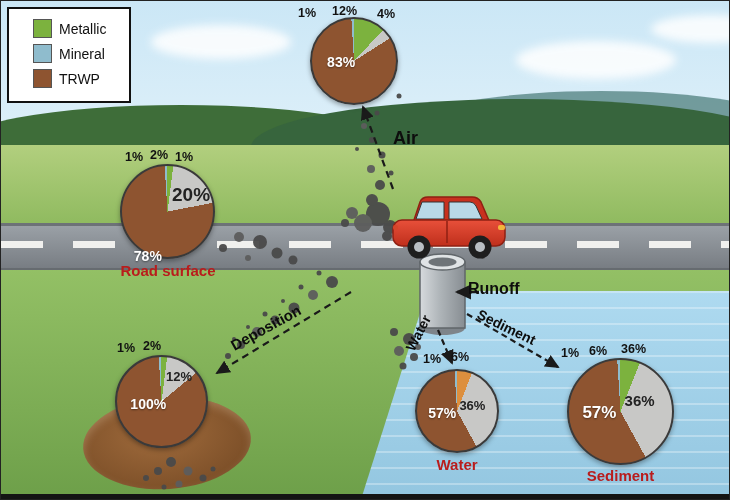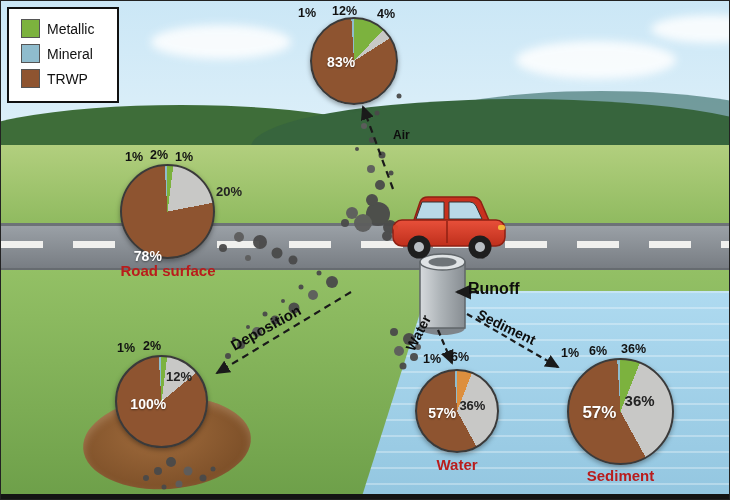--- a/index.html
+++ b/index.html
@@ -24,21 +24,21 @@
   .soil{left:82px;top:396px;width:168px;height:92px;border-radius:50%;transform:rotate(-4deg);z-index:3;
         background:radial-gradient(ellipse at 45% 40%,#a06b3c,#7c4f28 75%);box-shadow:inset 0 4px 8px rgba(255,235,200,.25);}
   .water{left:350px;top:290px;width:380px;height:210px;z-index:3;
         clip-path:polygon(20% 0,100% 0,100% 100%,2.5% 100%);
         background:repeating-linear-gradient(180deg,rgba(255,255,255,.30) 0 2px,rgba(0,0,0,0) 2px 16px),
                    linear-gradient(180deg,#aedaf0,#93c6e0);}
   .bottombar{left:0;top:493px;width:730px;height:7px;background:#141414;z-index:9;}
   
   .overlay{left:0;top:0;z-index:4;pointer-events:none;}
   
-  .legend{left:6px;top:6px;width:112px;background:#fff;border:2px solid #111;z-index:7;padding:7px 12px;box-sizing:border-box;}
+  .legend{left:6px;top:6px;width:124px;background:#fff;border:2px solid #111;z-index:7;padding:7px 24px;box-sizing:border-box;}
   .legend-row{display:flex;align-items:center;gap:7px;margin:3px 0 6px 0;}
   .swatch{width:17px;height:17px;border:1px solid #555;flex:0 0 auto;}
   .legend-label{font-size:14px;font-weight:500;}
   
   .pie{position:absolute;border-radius:50%;border:2px solid #3a3a3a;box-sizing:border-box;
        box-shadow:0 2px 5px rgba(0,0,0,.35);z-index:5;}
   .in-lbl{position:absolute;font-size:14px;font-weight:600;}
   .in-lbl.white{color:#fff;text-shadow:0 1px 2px rgba(0,0,0,.45);}
   .in-lbl.dark{color:#222;}
   .out-lbl{position:absolute;font-size:12.5px;font-weight:700;color:#111;z-index:6;}
@@ -181,21 +181,21 @@
 
   <div class="pie" style="left: 309px; top: 16px; width: 88px; height: 88px; background: conic-gradient(rgb(124, 178, 62) 0%, rgb(124, 178, 62) 12%, rgb(200, 200, 198) 12%, rgb(200, 200, 198) 16%, rgb(142, 84, 48) 16%, rgb(142, 84, 48) 99%, rgb(143, 188, 205) 99%, rgb(143, 188, 205) 100%);">
     <span class="in-lbl white" style="left:18%;top:42%;">83%</span>
   </div>
   <span class="out-lbl" style="left:297px;top:5px;">1%</span>
   <span class="out-lbl" style="left:331px;top:3px;">12%</span>
   <span class="out-lbl" style="left:376px;top:6px;">4%</span>
 
   <div class="pie" style="left: 119px; top: 163px; width: 95px; height: 95px; background: conic-gradient(rgb(124, 178, 62) 0%, rgb(124, 178, 62) 2%, rgb(200, 200, 198) 2%, rgb(200, 200, 198) 22%, rgb(142, 84, 48) 22%, rgb(142, 84, 48) 99%, rgb(143, 188, 205) 99%, rgb(143, 188, 205) 100%);">
     <span class="in-lbl white" style="left:13%;top:42%;margin-top:44px;">78%</span>
-    <span class="in-lbl dark" style="left:55%;top:20%;font-size:13px;margin-left:44px;">20%</span>
+    <span class="in-lbl dark" style="left:55%;top:20%;font-size:19px;">20%</span>
   </div>
   <span class="out-lbl" style="left:124px;top:149px;">1%</span>
   <span class="out-lbl" style="left:149px;top:147px;">2%</span>
   <span class="out-lbl" style="left:174px;top:149px;">1%</span>
   <div class="caption" style="left:94px;top:261px;width:146px;">Road surface</div>
 
   <div class="pie" style="left: 114px; top: 354px; width: 93px; height: 93px; background: conic-gradient(rgb(124, 178, 62) 0%, rgb(124, 178, 62) 2%, rgb(200, 200, 198) 2%, rgb(200, 200, 198) 14%, rgb(142, 84, 48) 14%, rgb(142, 84, 48) 99%, rgb(143, 188, 205) 99%, rgb(143, 188, 205) 100%);">
     <span class="in-lbl white" style="left:15%;top:44%;">100%</span>
     <span class="in-lbl dark" style="left:55%;top:13%;font-size:13px;">12%</span>
   </div>
@@ -212,20 +212,20 @@
 
   <div class="pie" style="left: 566px; top: 357px; width: 107px; height: 107px; background: conic-gradient(rgb(124, 178, 62) 0%, rgb(124, 178, 62) 6%, rgb(200, 200, 198) 6%, rgb(200, 200, 198) 42%, rgb(142, 84, 48) 42%, rgb(142, 84, 48) 99%, rgb(143, 188, 205) 99%, rgb(143, 188, 205) 100%);">
     <span class="in-lbl white" style="left:13%;top:42%;font-size:17px;">57%</span>
     <span class="in-lbl dark" style="left:54%;top:31%;font-size:15px;">36%</span>
   </div>
   <span class="out-lbl" style="left:560px;top:345px;">1%</span>
   <span class="out-lbl" style="left:588px;top:343px;">6%</span>
   <span class="out-lbl" style="left:620px;top:341px;">36%</span>
   <div class="caption" style="left:566px;top:466px;width:107px;">Sediment</div>
 
-  <div class="scene-label" style="left:392px;top:127px;font-size:12px;">Air</div>
+  <div class="scene-label" style="left:392px;top:127px;font-size:18px;">Air</div>
   <div class="scene-label" style="left:467px;top:279px;font-size:16px;">Runoff</div>
   <div class="scene-label" style="left:226px;top:318px;font-size:15px;transform:rotate(-29deg);">Deposition</div>
   <div class="scene-label" style="left:398px;top:324px;font-size:14px;transform:rotate(-63deg);">Water</div>
   <div class="scene-label" style="left:474px;top:318px;font-size:14px;transform:rotate(26deg);">Sediment</div>
 
   <div class="abs bottombar"></div>
 </div>
 
 </body></html>

